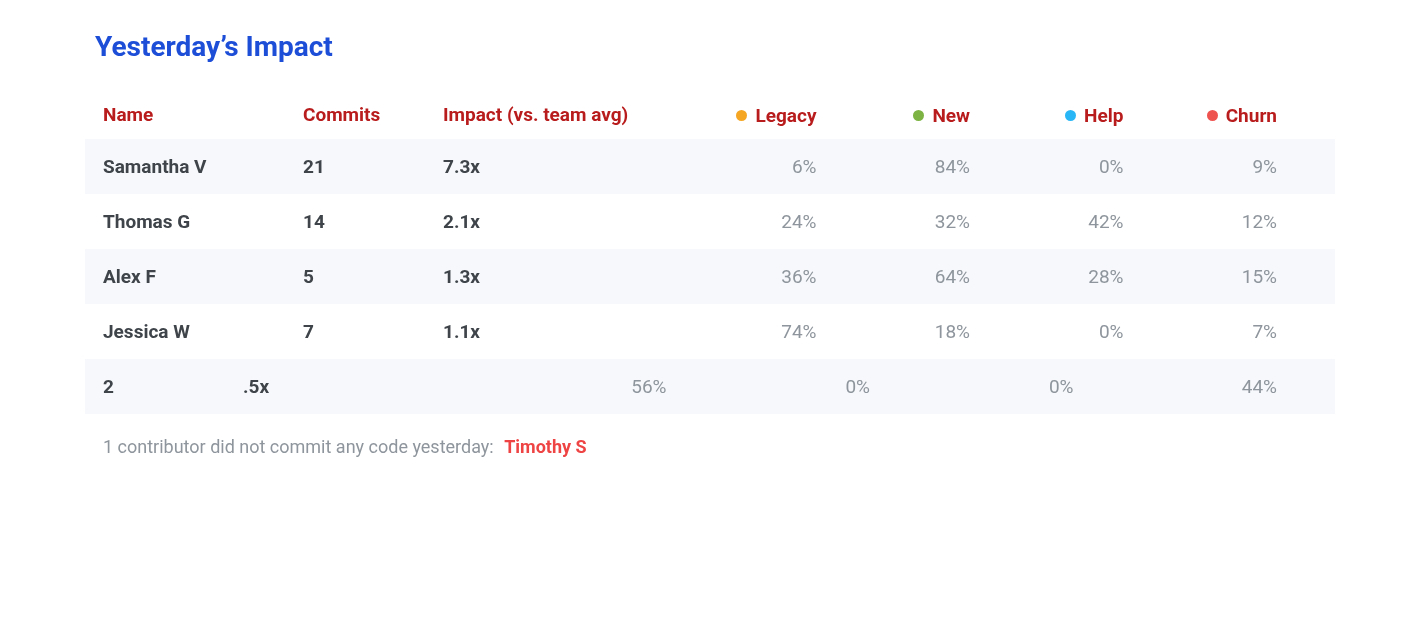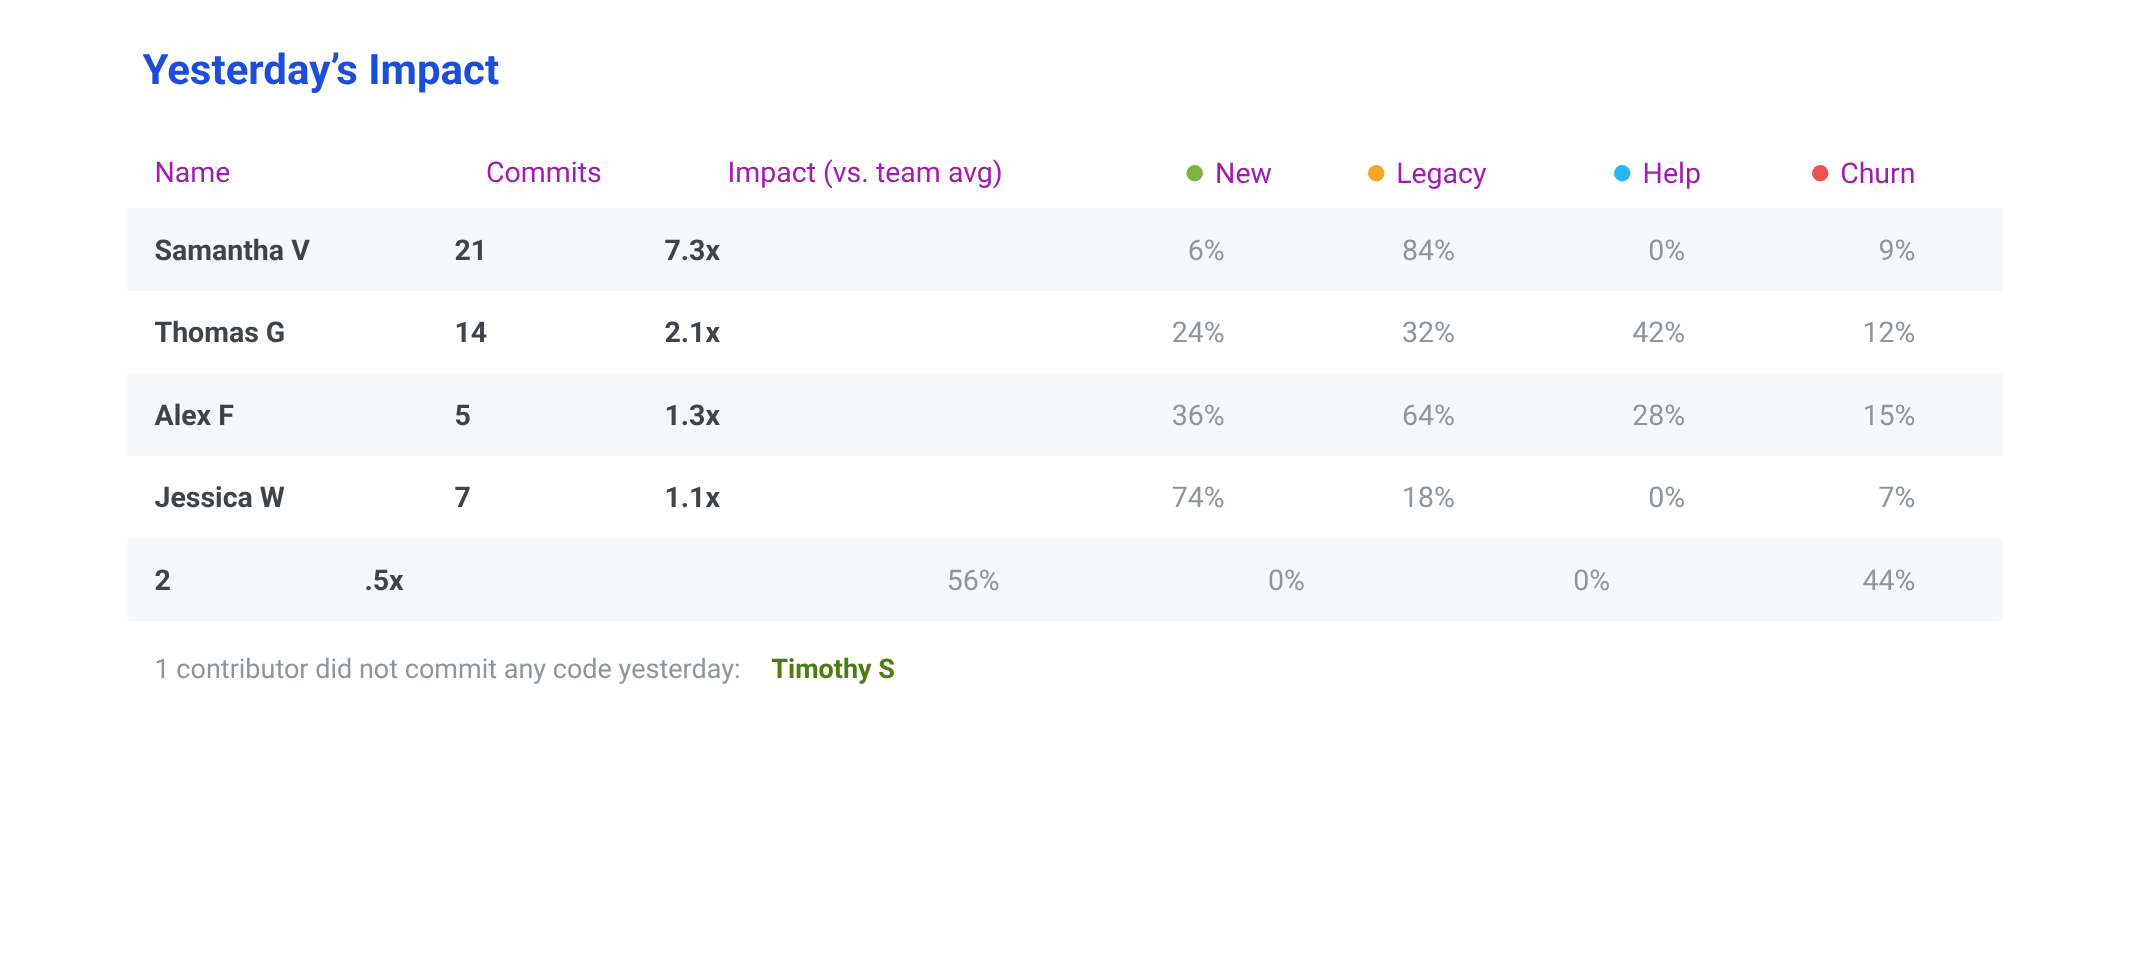--- a/index.html
+++ b/index.html
@@ -20,24 +20,23 @@
       color: #1d4ed8;
       margin-bottom: 28px;
       margin-left: 10px;
     }
     .table {
       width: 100%;
     }
     .header-row {
       display: flex;
       padding: 12px 18px;
-      color: #a21caf;
+      color: #b91c1c;
       font-size: 19px;
-      font-weight: 400;
-      gap: 21px;
+      font-weight: 700;
     }
     .data-row {
       display: flex;
       padding: 16px 18px;
       align-items: center;
     }
     .data-row:nth-child(even) {
       background: #f6f8fb;
     }
     .col-name {
@@ -92,45 +91,45 @@
     .dot.help { background: #29b6f6; }
     .dot.churn { background: #ef5350; }
     .footer-note {
       margin-top: 22px;
       margin-left: 18px;
       font-size: 18px;
       color: #8e959c;
     }
     .footer-note .noncommitter {
       font-weight: 700;
-      color: #4d7c0f;
-      margin-left: 16px;
+      color: #ef4444;
+      margin-left: 6px;
     }
   </style>
 </head>
 <body>
 
 <h1 class="title">Yesterday’s Impact</h1>
 
 <div class="table">
 
   <div class="header-row">
     <div class="col-name">Name</div>
     <div class="col-commits">Commits</div>
     <div class="col-impact">Impact (vs. team avg)</div>
     <div class="col-stat">
       <span class="legend-item">
-        <span class="dot new"></span>
-        <span>New</span>
+        <span class="dot legacy"></span>
+        <span>Legacy</span>
       </span>
     </div>
     <div class="col-stat">
       <span class="legend-item">
-        <span class="dot legacy"></span>
-        <span>Legacy</span>
+        <span class="dot new"></span>
+        <span>New</span>
       </span>
     </div>
     <div class="col-stat">
       <span class="legend-item">
         <span class="dot help"></span>
         <span>Help</span>
       </span>
     </div>
     <div class="col-stat">
       <span class="legend-item">

